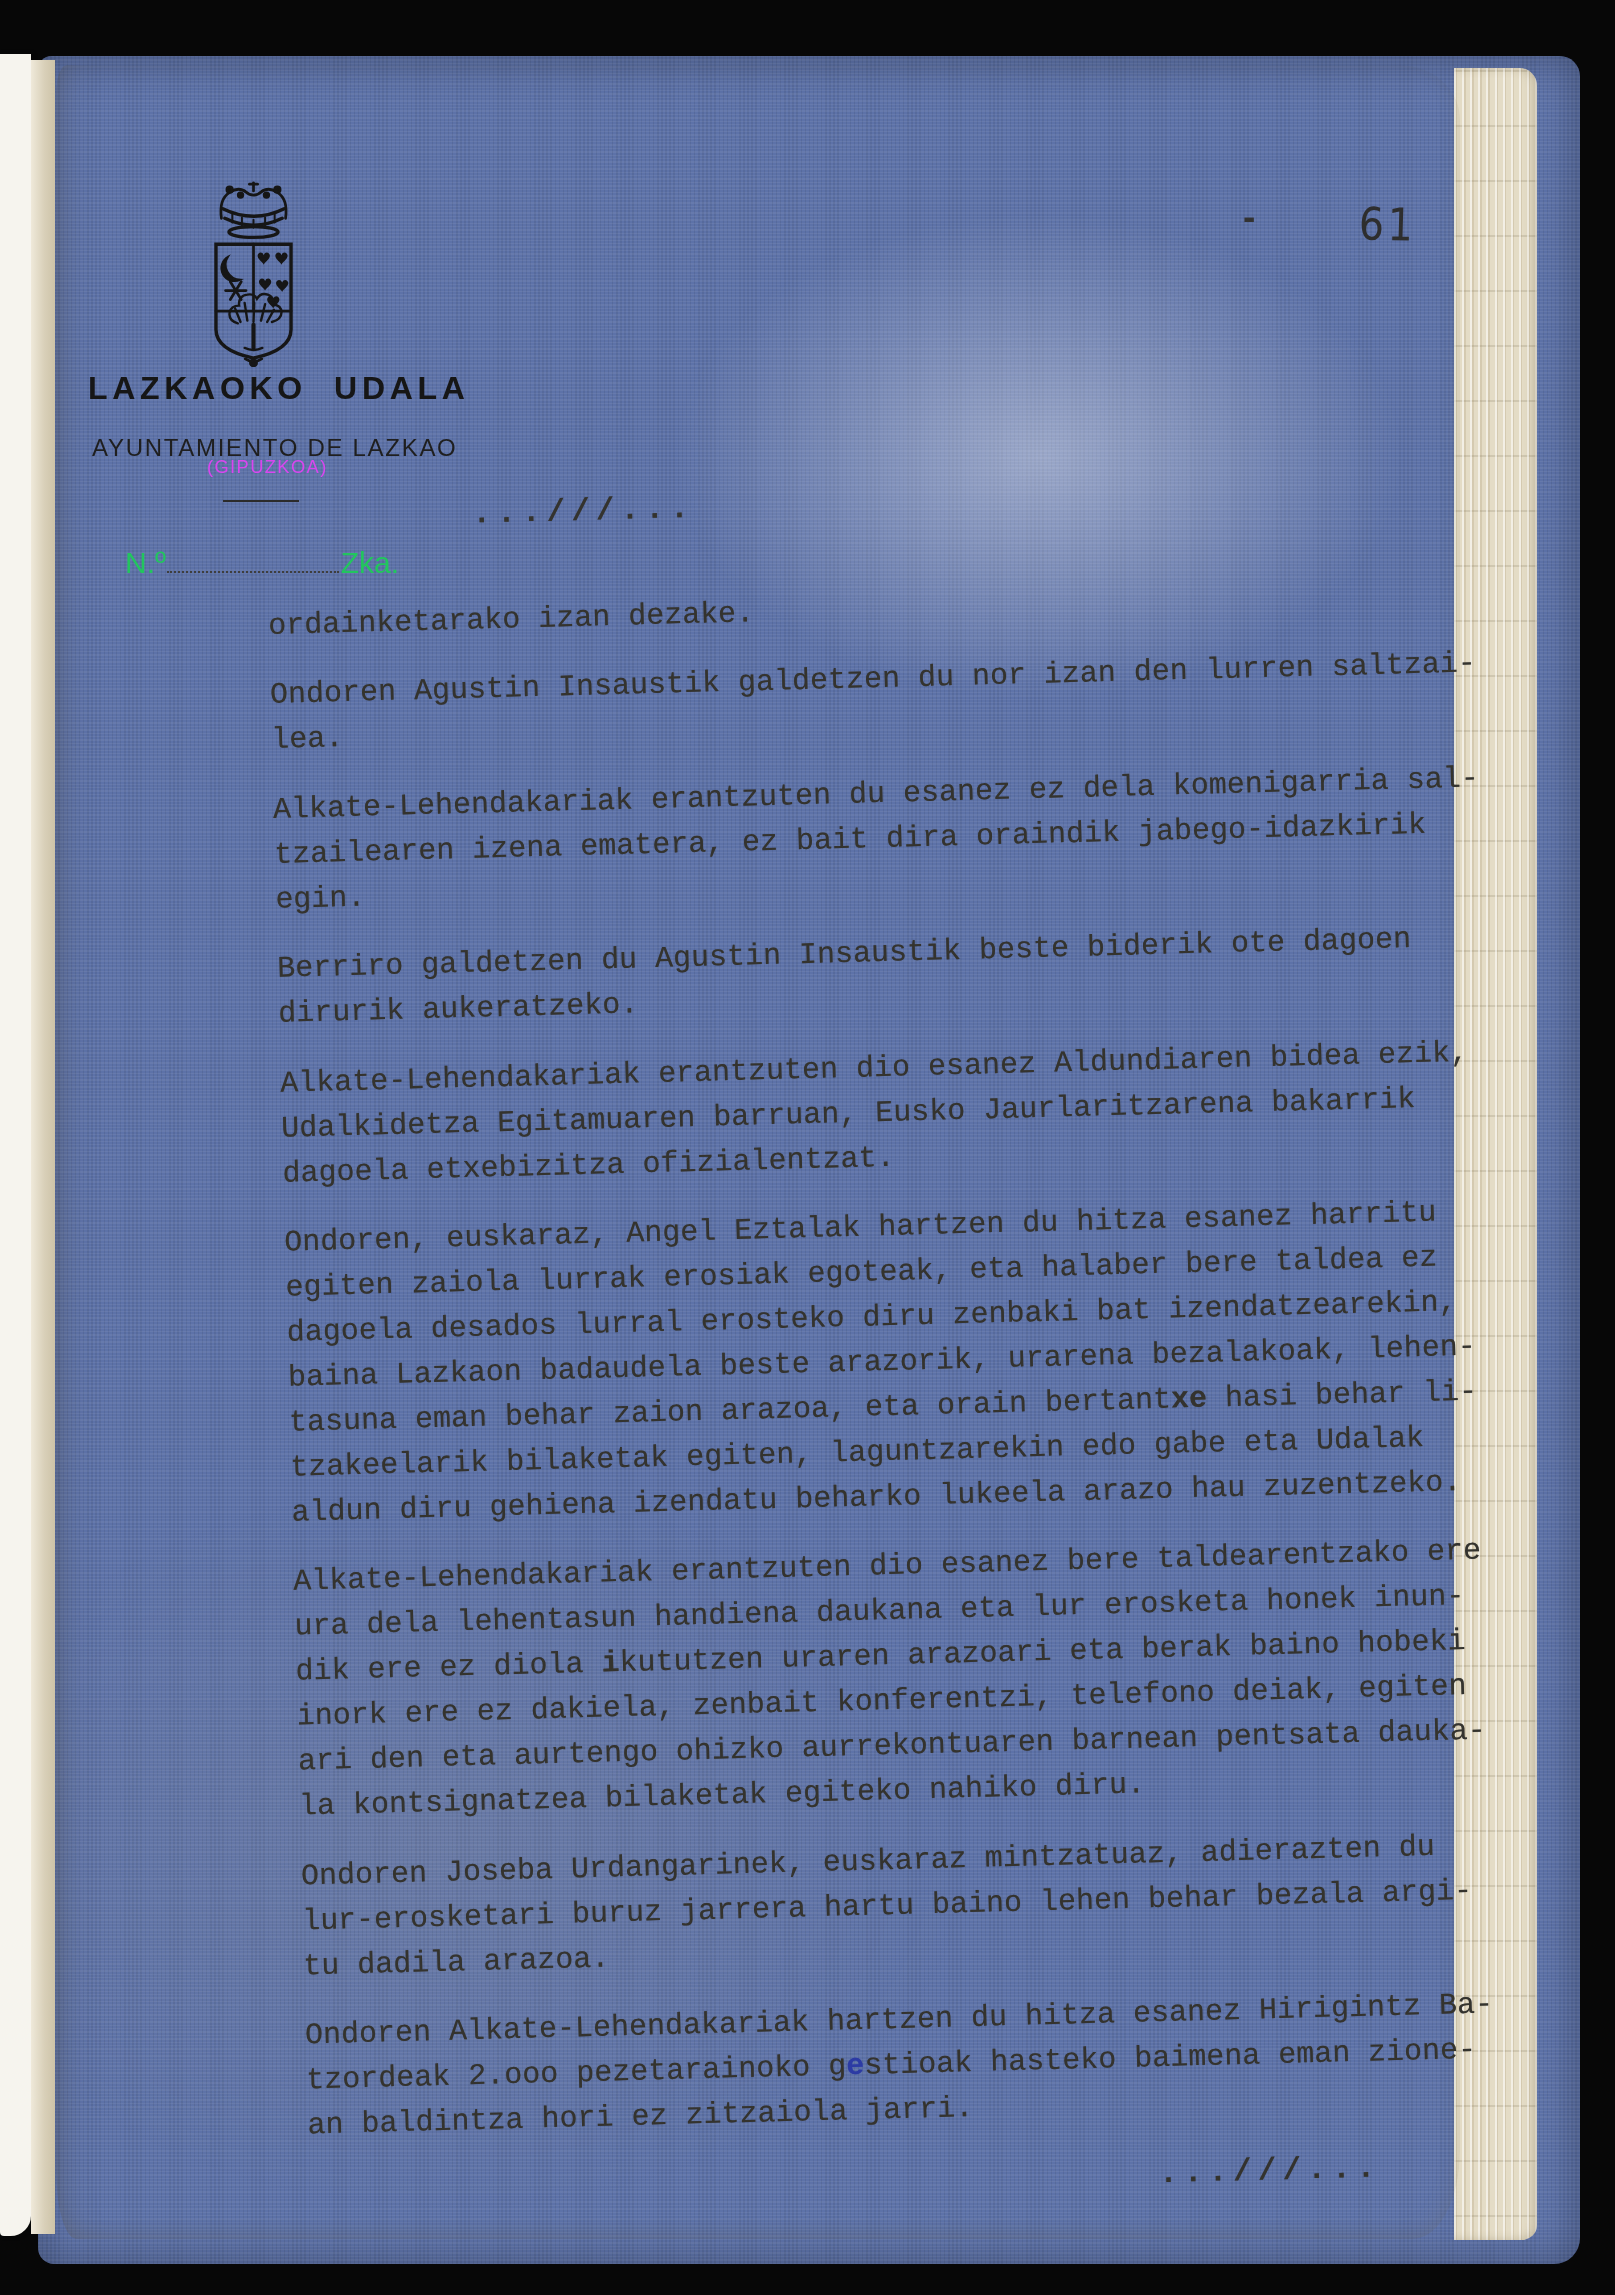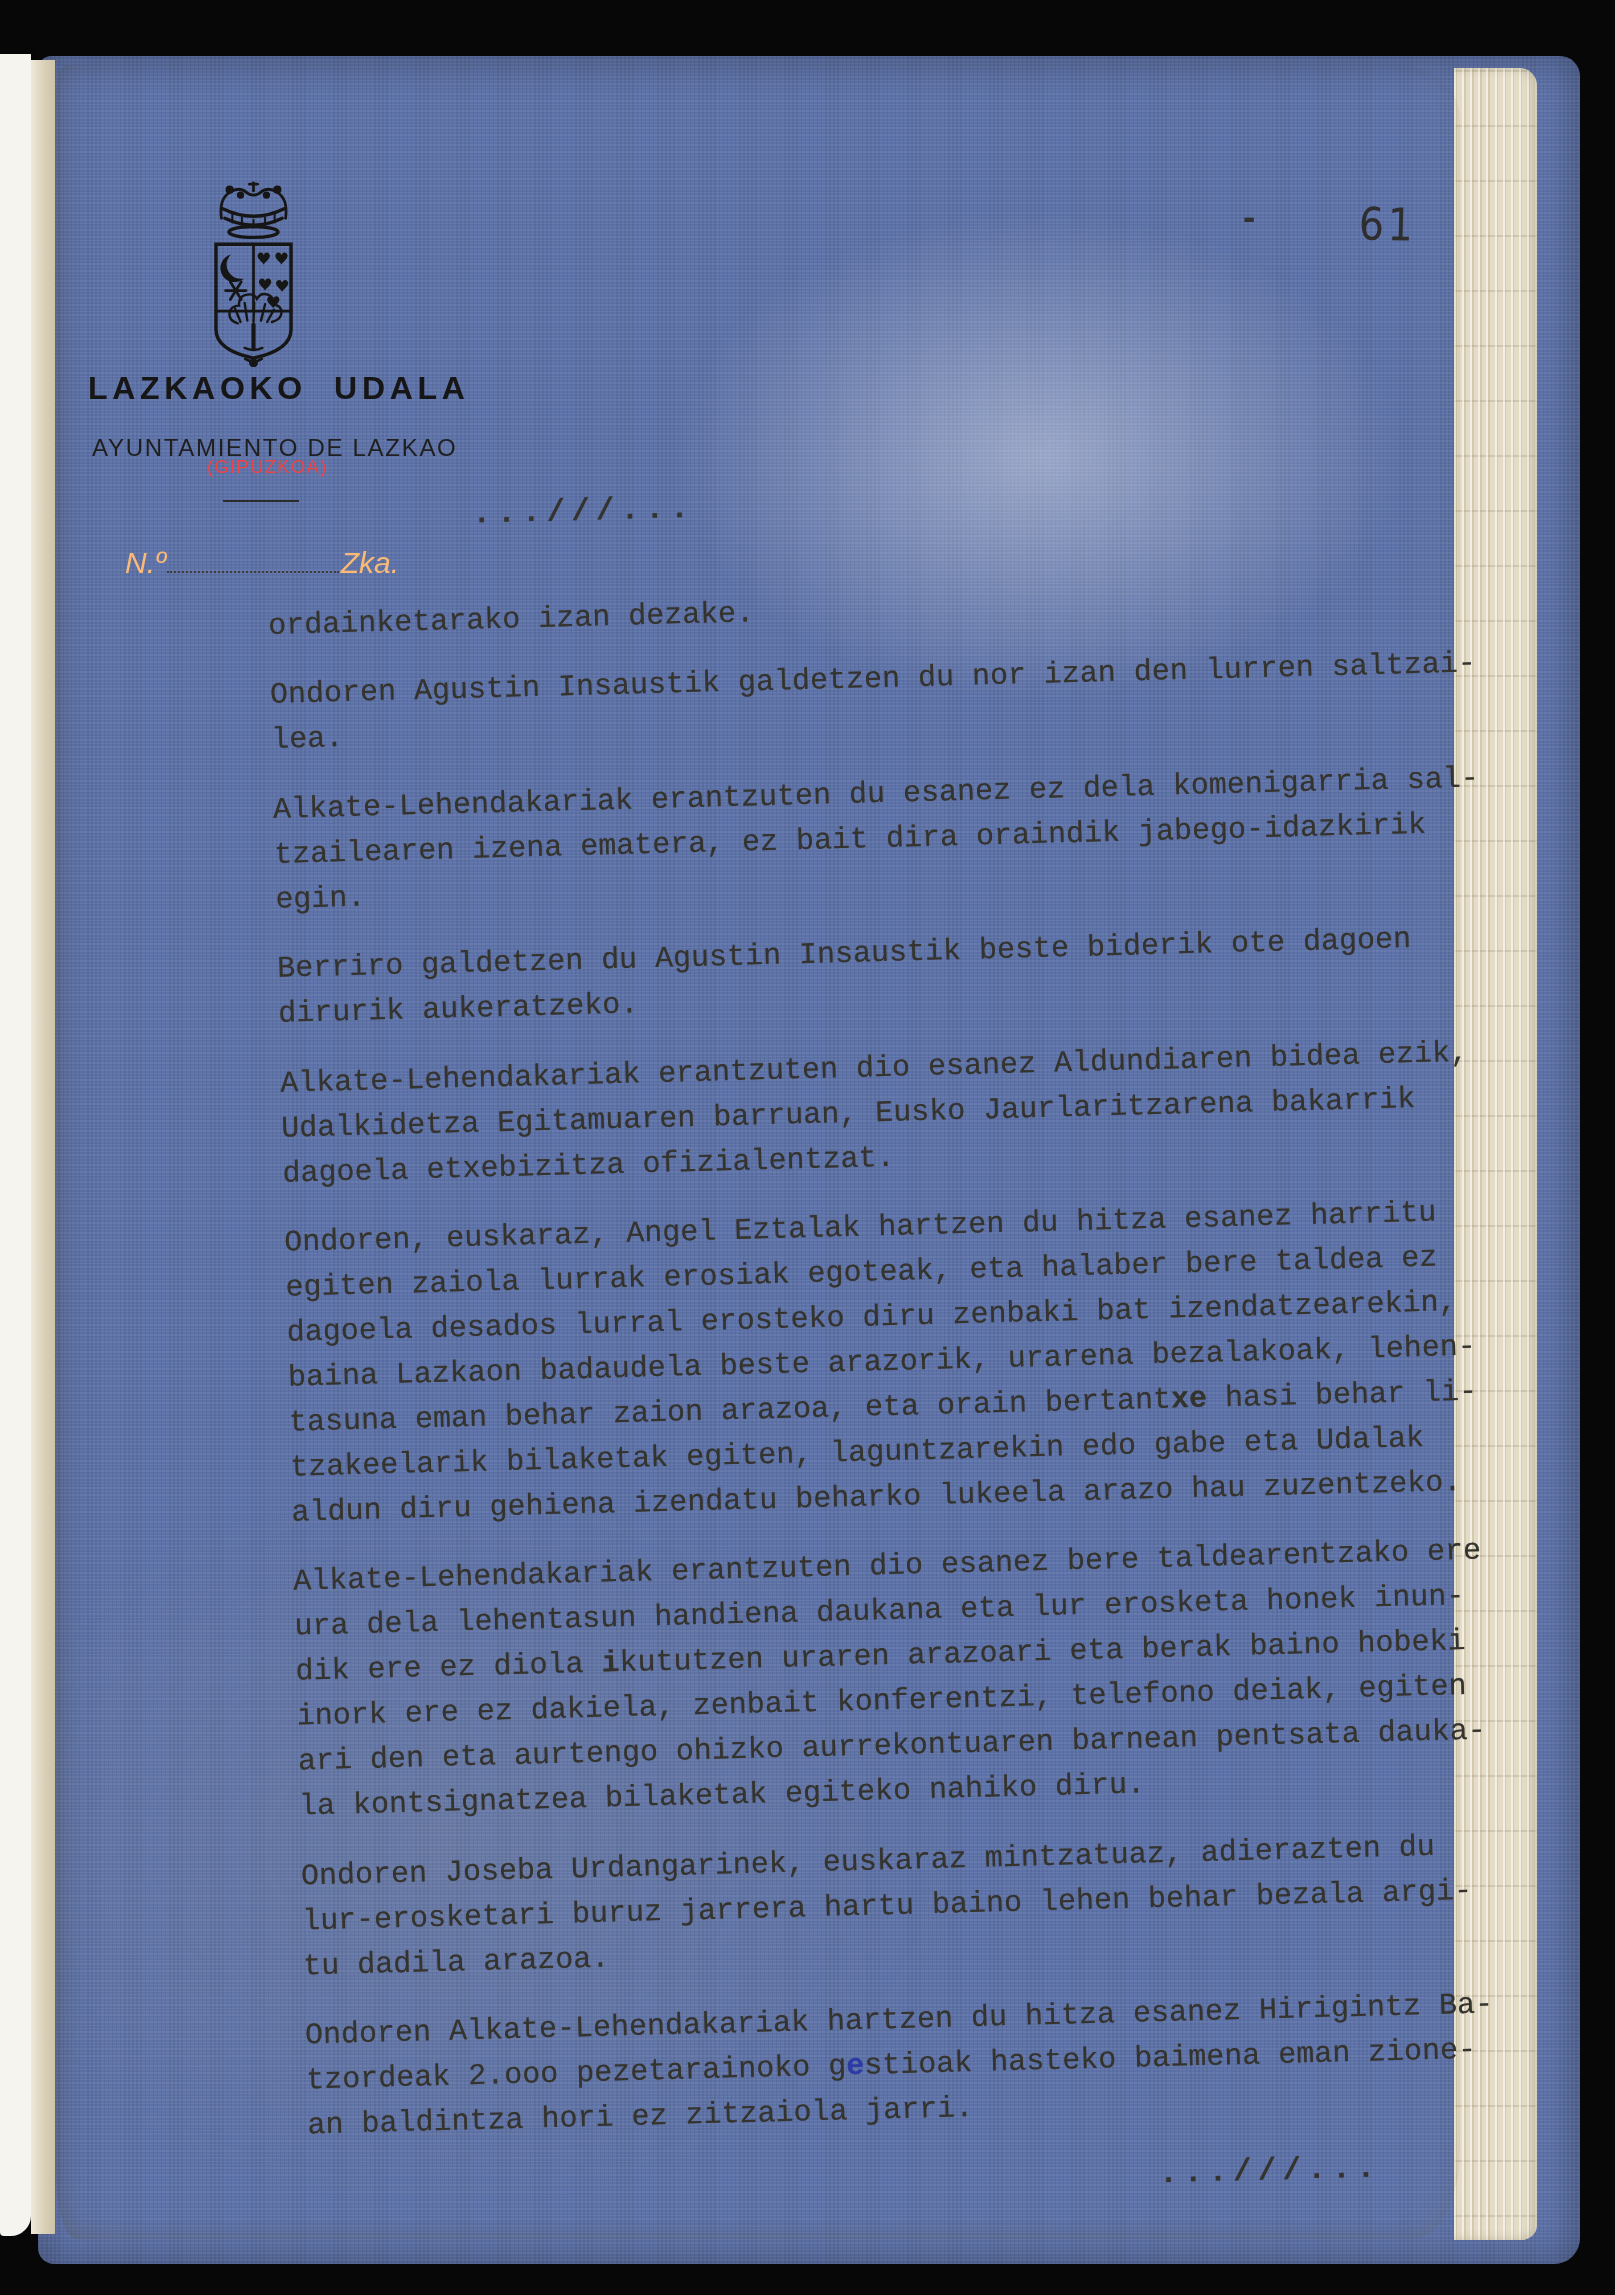--- a/index.html
+++ b/index.html
@@ -35,24 +35,24 @@
     border-radius:10.8px 61px 47px 20.3px / 27px 54px 88px 68px;
     box-shadow:inset 20.3px 0 34px -19px rgba(90,78,58,.30),
                inset -5.4px -8.1px 23px -8.1px rgba(120,108,80,.20);}
 
   
   .emblem{position:absolute;left:202px;top:176px;width:103px;height:191px;}
   .org-title{position:absolute;left:88px;top:370px;font-size:32px;font-weight:bold;
     letter-spacing:4.7px;color:#161616;white-space:pre;}
   .org-sub{position:absolute;left:92px;top:414px;font-size:24px;letter-spacing:1.7px;
     color:#1f1f1f;white-space:pre;margin-top:20px;}
-  .org-prov{position:absolute;left:207px;top:456px;font-size:18.3px;letter-spacing:1.4px;color:#ef4444;}
+  .org-prov{position:absolute;left:207px;top:456px;font-size:18.3px;letter-spacing:1.4px;color:#d946ef;}
   .prov-rule{position:absolute;left:223px;top:500px;width:76px;height:2px;background:#2b2b2b;}
-  .num-line{position:absolute;left:125px;top:546px;font-size:30px;font-style:italic;
-    color:#fdba74;white-space:nowrap;}
+  .num-line{position:absolute;left:125px;top:546px;font-size:30px;
+    color:#22c55e;white-space:nowrap;}
   .leader{display:inline-block;width:172px;height:21.7px;border-bottom:2.7px dotted #3e3e3e;
     margin:0 1.4px;}
 
   
   .pagenum{position:absolute;left:1355px;top:198px;font-size:45px;color:#2e2e2e;
     font-family:"DejaVu Sans", sans-serif;transform:rotate(1.5deg) scaleX(.88);letter-spacing:4.1px;}
   .pagedash{position:absolute;left:1243px;top:196px;font-size:37px;color:#333;font-weight:bold;}
 
   
   .typed{position:absolute;left:265px;top:502px;width:1232px;

